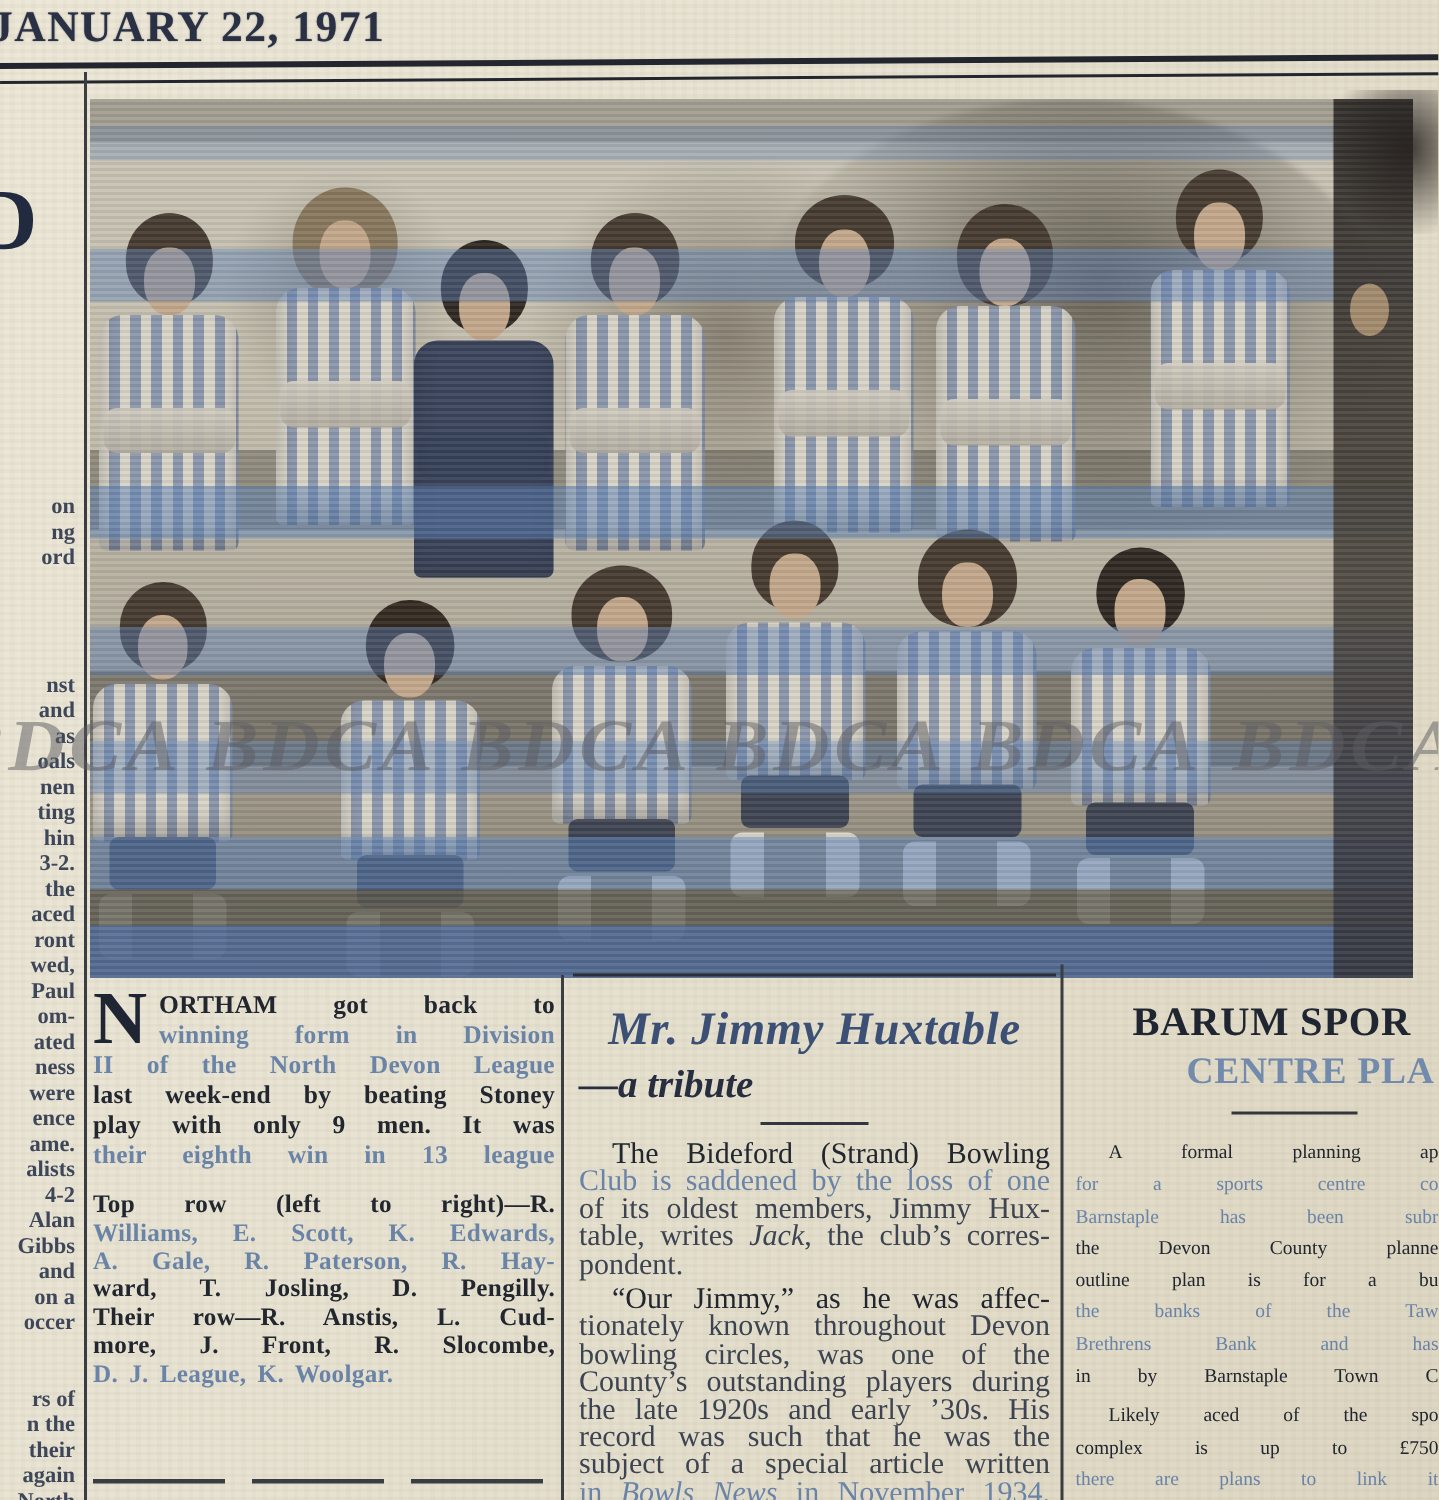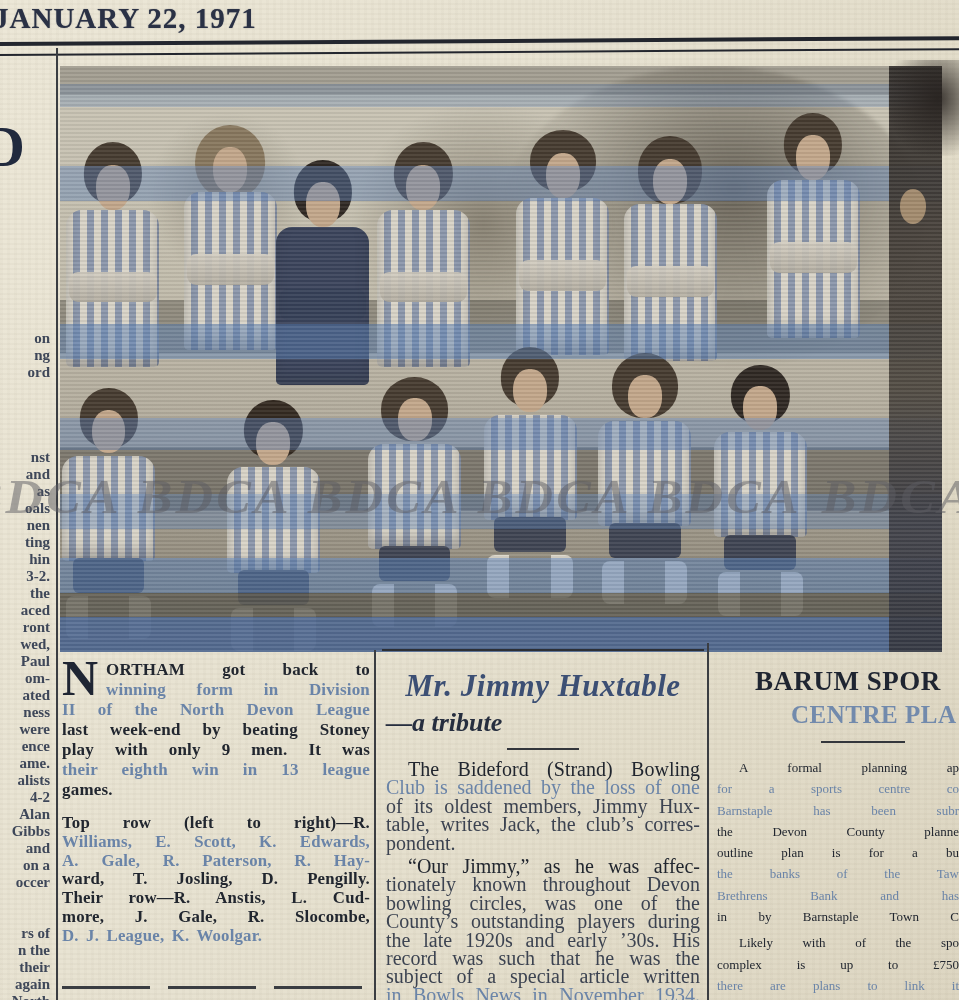--- a/index.html
+++ b/index.html
@@ -78,21 +78,21 @@
       background:repeating-linear-gradient(90deg,#3a3d42 0 88px, rgba(0,0,0,0) 88px 106px);}
   
   .hux-box-top{position:absolute; left:382px; top:649px; width:322px; height:2px; background:#2c2f35;}
   .huxtable{left:386px; top:668px; width:314px;}
   .hux-t1{font-size:31px; font-weight:700; font-style:italic; color:#3c4f74; text-align:center; letter-spacing:.5px;}
   .hux-t2{font-size:26px; font-weight:700; font-style:italic; color:#262e3f; text-align:left; margin-top:4px;}
   .hux-rule{width:72px; height:2px; background:#33363c; margin:10px auto 10px auto;}
   .hline{font-size:20px; line-height:18.4px; word-spacing:2.5px;}
   .hline.first{padding-left:22px;}
   .hp2{margin-top:5px;}
-  .it{}
+  .it{font-style:italic;}
   
   .vr-mid{left:374px; top:650px; height:350px;}
   .vr-right{left:707px; top:643px; height:357px;}
   .barum{left:717px; top:666px; width:242px;}
   .bar-t1{font-size:27px; font-weight:700; color:#1f2531; letter-spacing:.5px; padding-left:38px; white-space:nowrap;}
   .bar-t2{font-size:25px; font-weight:700; color:#728aac; letter-spacing:.5px; padding-left:74px; white-space:nowrap; margin-top:4px;}
   .bar-rule{width:84px; height:2px; background:#33363c; margin:12px 0 14px 104px;}
   .bline{font-size:13px; line-height:21.3px; word-spacing:3px;}
   .bline.first{padding-left:22px;}
   .bp2{margin-top:5px;}
@@ -267,28 +267,27 @@
   <div class="wm" style="left:826px;">BDCA</div>
 
   <div class="art northam">
     <div class="drop">N</div>
     <div class="nline k jl indent-cap">ORTHAM got back to</div>
     <div class="nline b jl indent-cap">winning form in Division</div>
     <div class="nline b jl">II of the North Devon League</div>
     <div class="nline k jl">last week-end by beating Stoney</div>
     <div class="nline k jl">play with only 9 men.  It was</div>
     <div class="nline b jl">their eighth win in 13 league</div>
-    <div class="nline k">games.</div>
     <div class="ncap">
       <div class="nline k jl">Top row (left to right)—R.</div>
       <div class="nline b jl">Williams, E. Scott, K. Edwards,</div>
       <div class="nline b jl">A. Gale, R. Paterson, R. Hay-</div>
       <div class="nline k jl">ward, T. Josling, D. Pengilly.</div>
       <div class="nline k jl">Their row—R. Anstis, L. Cud-</div>
-      <div class="nline k jl">more, J. Gale, R. Slocombe,</div>
+      <div class="nline k jl">more, J. Front, R. Slocombe,</div>
       <div class="nline b">D. J. League, K. Woolgar.</div>
     </div>
   </div>
   <div class="n-rule"></div>
 
   <div class="vrule vr-mid"></div>
   <div class="hux-box-top"></div>
 
   <div class="art huxtable">
     <div class="hux-t1">Mr. Jimmy Huxtable</div>
@@ -319,20 +318,20 @@
     <div class="bar-rule"></div>
     <div class="bline k jl first">A formal planning ap</div>
     <div class="bline b jl">for a sports centre co</div>
     <div class="bline b jl">Barnstaple has been subr</div>
     <div class="bline k jl">the Devon County planne</div>
     <div class="bline k jl">outline plan is for a bu</div>
     <div class="bline b jl">the banks of the Taw</div>
     <div class="bline b jl">Brethrens Bank and has</div>
     <div class="bline k jl">in by Barnstaple Town C</div>
     <div class="bp2">
-      <div class="bline k jl first">Likely with of the spo</div>
+      <div class="bline k jl first">Likely aced of the spo</div>
       <div class="bline k jl">complex is up to £750</div>
       <div class="bline b jl">there are plans to link it</div>
       <div class="bline k">equestrian centre</div>
     </div>
   </div>
 
 </div>
 
 </body></html>

